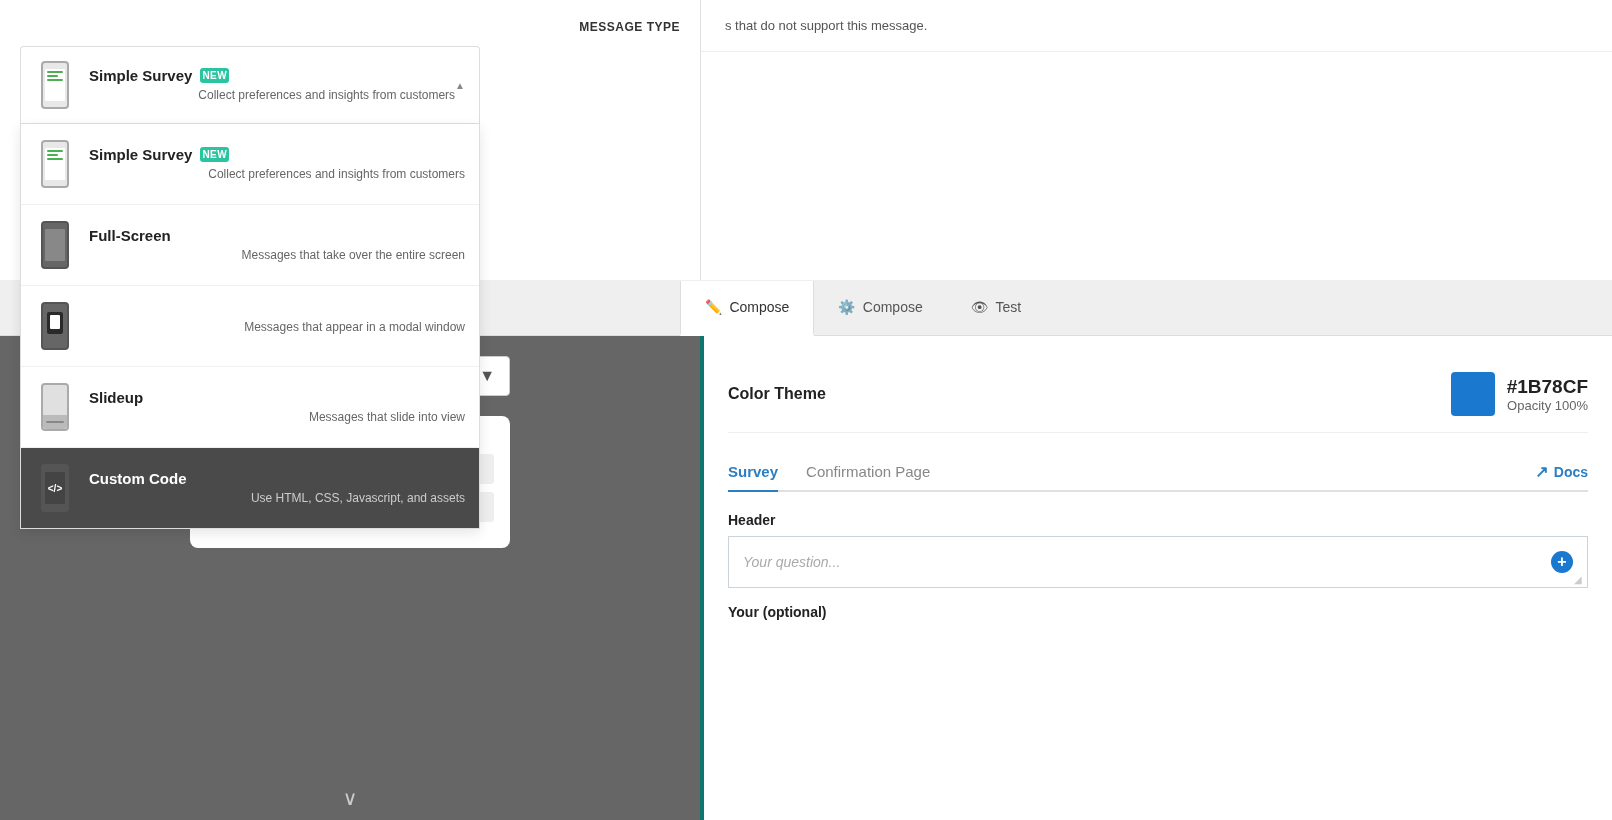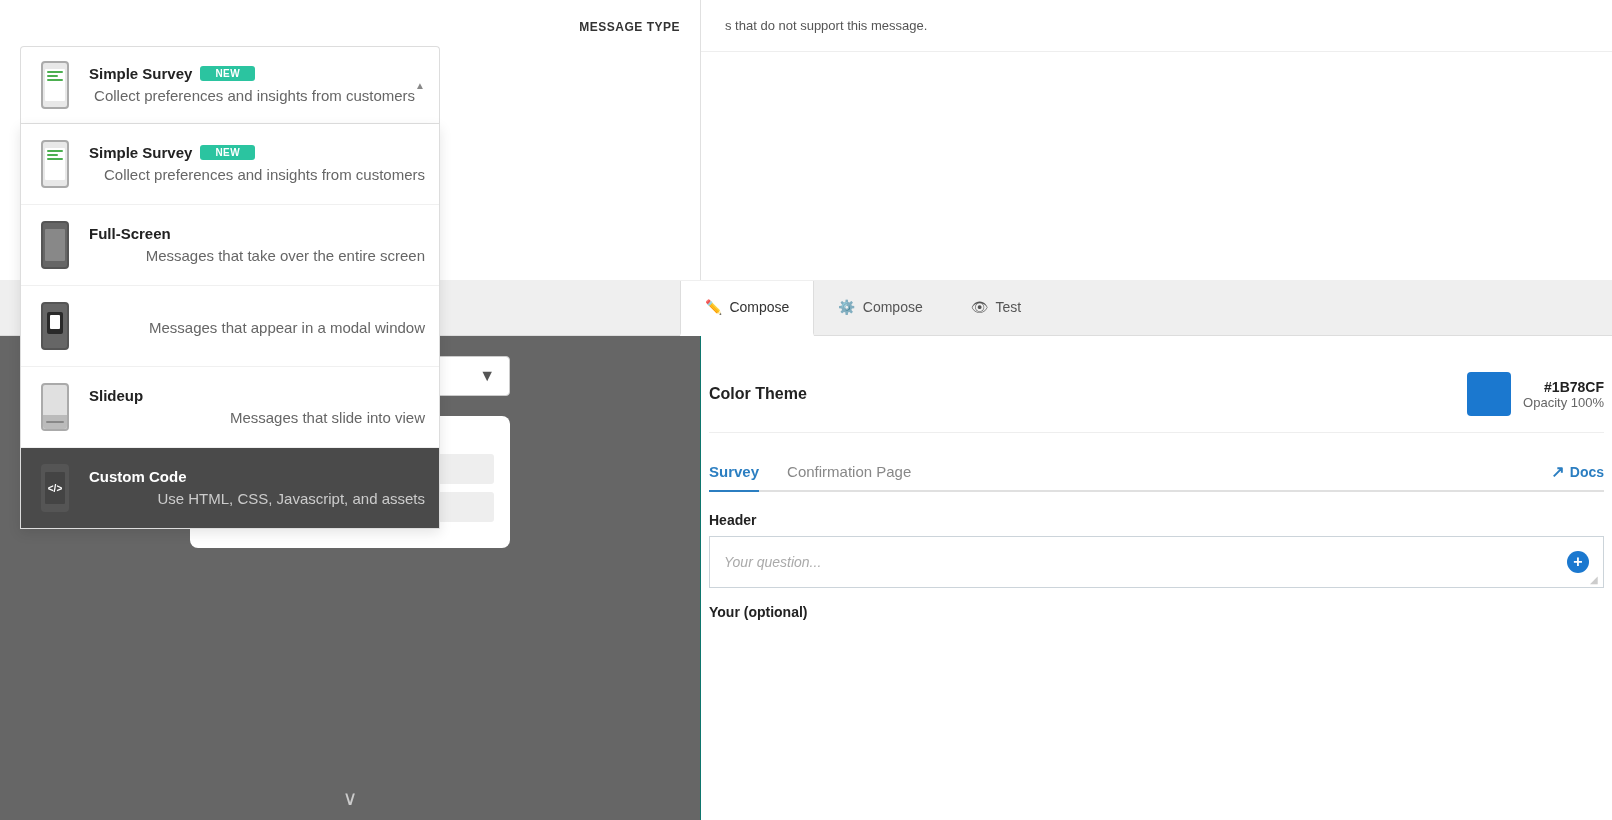--- a/index.html
+++ b/index.html
@@ -8,21 +8,21 @@
     .page-wrapper { display: flex; flex-direction: column; height: 820px; width: 1612px; background: #fff; }
 
     
     .top-section { display: flex; height: 280px; }
 
     .left-panel { width: 700px; position: relative; padding: 20px 20px 0 20px; text-align: right; }
 
     .message-type-label { font-size: 12px; font-weight: 700; color: #333; letter-spacing: 0.5px; text-transform: uppercase; margin-bottom: 12px; }
 
     
-    .dropdown-container { position: relative; width: 420px; z-index: 100; }
+    .dropdown-container { position: relative; width: 460px; z-index: 100; }
 
     
     .dropdown-selected { background: #fff; border: 1px solid #ddd; border-radius: 4px 4px 0 0; padding: 12px 14px; display: flex; align-items: center; cursor: pointer; border-bottom: 1px solid #e0e0e0; }
 
     
     .dropdown-list { position: absolute; top: 100%; left: 0; right: 0; background: #fff; border: 1px solid #ddd; border-top: none; z-index: 200; box-shadow: 0 4px 12px rgba(0,0,0,0.1); }
 
     .dropdown-item { display: flex; align-items: center; padding: 14px 14px; cursor: pointer; border-bottom: 1px solid #f0f0f0; background: #fff; }
     .dropdown-item.active-selected { background: #fff; }
     .dropdown-item.highlighted { background: #4a4a4a; color: #fff; }
@@ -39,23 +39,23 @@
     .phone-screen { width: 20px; height: 32px; background: #fff; border-radius: 1px; position: relative; display: flex; flex-direction: column; padding: 2px; }
     .phone-line { height: 2px; background: #999; margin-bottom: 2px; border-radius: 1px; }
     .phone-line.short { width: 70%; }
     .phone-line.check { background: #4CAF50; }
 
     .phone-screen-dark { width: 20px; height: 32px; background: #888; border-radius: 1px; }
     .phone-screen-code { width: 20px; height: 32px; background: #444; border-radius: 1px; display: flex; align-items: center; justify-content: center; color: #fff; font-size: 10px; font-weight: bold; }
 
     .item-text { flex: 1; }
     .item-title { font-size: 15px; font-weight: 600; color: #222; display: flex; align-items: center; gap: 8px; }
-    .item-desc { font-size: 15px; color: #666; margin-top: 3px; line-height: 1.4; }
-
-    .new-badge { background: #2bc4a0; color: #fff; font-size: 10px; font-weight: 700; padding: 2px 15px; border-radius: 3px; letter-spacing: 0.5px; }
+    .item-desc { font-size: 12px; color: #666; margin-top: 3px; line-height: 1.4; }
+
+    .new-badge { background: #2bc4a0; color: #fff; font-size: 10px; font-weight: 700; padding: 2px 2px; border-radius: 3px; letter-spacing: 0.5px; }
 
     .arrow-up { color: #888; font-size: 10px; margin-left: auto; }
 
     
     .right-panel { flex: 1; background: #fff; border-left: 1px solid #e0e0e0; overflow: hidden; }
 
     
     .tabs-bar { display: flex; align-items: center; background: #efefef; border-bottom: 1px solid #ddd; padding: 0 20px; height: 56px; }
 
     .tab-item { display: flex; align-items: center; gap: 7px; padding: 0 24px; height: 100%; cursor: pointer; font-size: 14px; font-weight: 500; color: #555; border-bottom: 3px solid transparent; margin-bottom: -1px; }
@@ -70,29 +70,29 @@
 
     
     .preview-dropdown { width: 320px; background: #fff; border: 1px solid #ccc; border-radius: 4px; margin-bottom: 20px; }
     .preview-dropdown-selected { padding: 10px 14px; display: flex; align-items: center; justify-content: space-between; cursor: pointer; }
     .preview-dropdown-arrow { color: #555; font-size: 16px; }
 
     
     .bottom-card { width: 320px; background: #fff; border-radius: 8px; padding: 16px; }
 
     
-    .compose-panel { flex: 1; background: #fff; padding: 20px 8px; overflow-y: auto; border-left: 1px solid #0f766e; }
+    .compose-panel { flex: 1; background: #fff; padding: 20px 24px; overflow-y: auto; border-left: 4px solid #0f766e; }
 
     
     .color-theme-row { display: flex; align-items: center; justify-content: space-between; padding: 16px 0; border-bottom: 1px solid #eee; margin-bottom: 20px; }
     .color-theme-label { font-size: 16px; font-weight: 700; color: #222; }
     .color-swatch-group { display: flex; align-items: center; gap: 12px; }
     .color-swatch { width: 44px; height: 44px; background: #1B78CF; border-radius: 4px; }
     .color-info { text-align: right; }
-    .color-hex { font-size: 14px; font-weight: 700; color: #222; }
+    .color-hex { font-size: 19px; font-weight: 700; color: #222; }
     .color-opacity { font-size: 13px; color: #666; }
 
     
     .inner-tabs { display: flex; align-items: center; justify-content: space-between; border-bottom: 2px solid #e0e0e0; margin-bottom: 20px; }
     .inner-tab { font-size: 15px; font-weight: 500; color: #888; padding: 10px 0; margin-right: 28px; cursor: pointer; border-bottom: 2px solid transparent; margin-bottom: -2px; }
     .inner-tab.active { color: #2b7ec1; border-bottom: 2px solid #2b7ec1; font-weight: 600; }
     .docs-link { display: flex; align-items: center; gap: 5px; color: #2b7ec1; font-size: 14px; font-weight: 600; cursor: pointer; }
 
     
     .field-label { font-size: 14px; font-weight: 700; color: #222; margin-bottom: 8px; }

